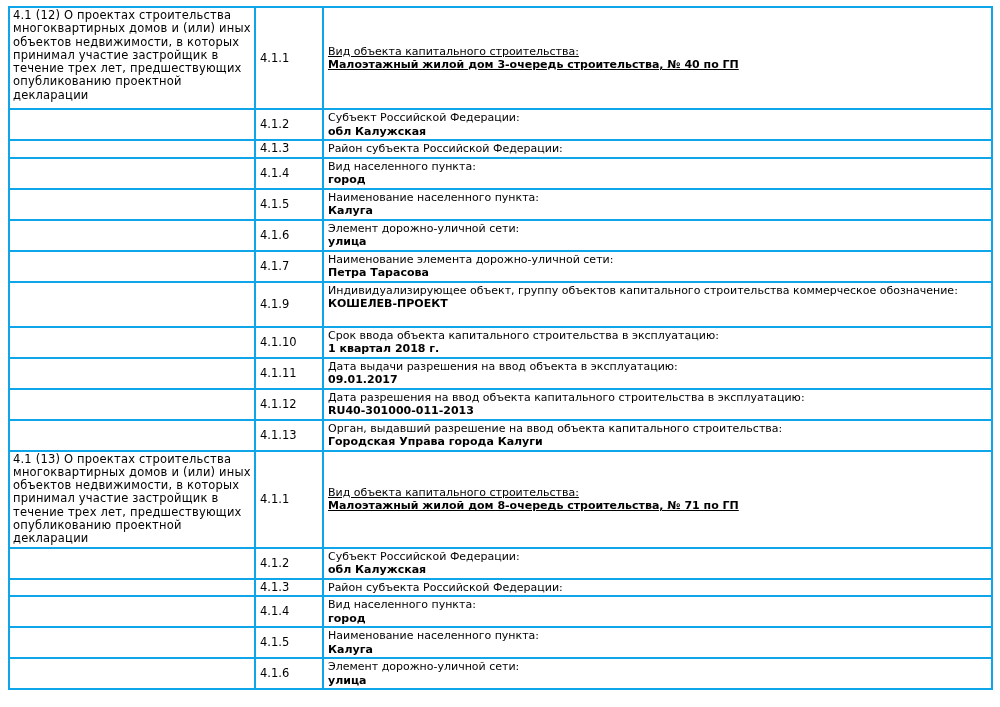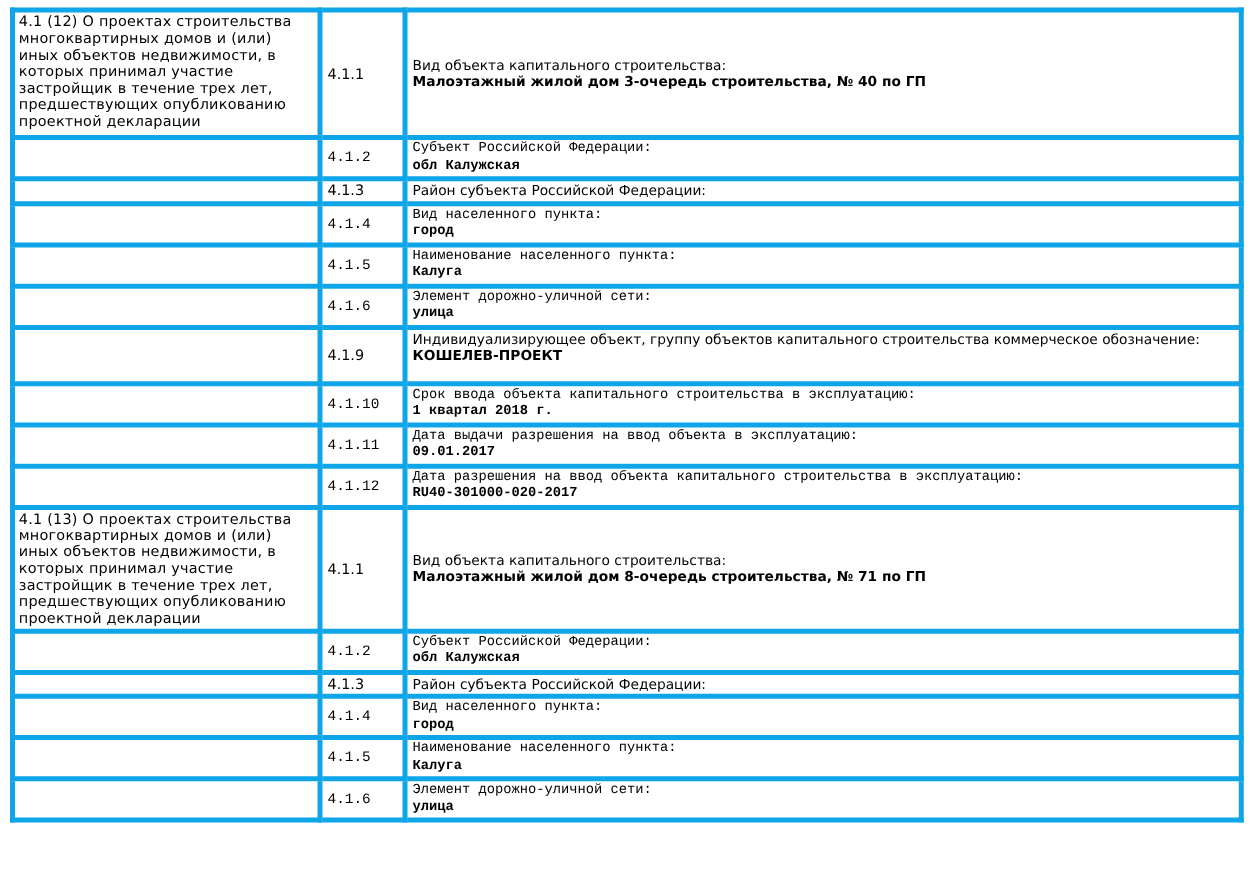--- a/index.html
+++ b/index.html
@@ -25,21 +25,21 @@
     left: 8px;
     top: 6px;
     width: 983px;
     border-collapse: collapse;
     table-layout: fixed;
   }
   col.col-desc { width: 246px; }
   col.col-num  { width: 68px;  }
   col.col-val  { width: 669px; }
   td {
-    border: 4px solid #0ea5e9;
+    border: 2px solid #0ea5e9;
     padding: 0;
     vertical-align: top;
     overflow: hidden;
   }
   td.c1 {
     padding: 1px 3px;
     font-size: 11.5px;
     line-height: 13.3px;
     letter-spacing: 0.2px;
   }
@@ -47,26 +47,26 @@
     padding: 1px 4px;
     vertical-align: middle;
     font-size: 11.5px;
     line-height: 13px;
   }
   td.c3 {
     padding: 1px 4px;
     font-size: 11px;
     line-height: 13.5px;
   }
-  td.vmid { vertical-align: middle; }
+  td.vmid { vertical-align: middle; text-decoration: underline; }
   .val { font-weight: bold; }
   .vpre { font-weight: normal; }
   tr.tall1 { height: 102px; }
   tr.tall2 { height: 97px; }
-  tr.h2 { height: 29px; font-family: Liberation Mono, monospace; }
+  tr.h2 { height: 29px; }
   tr.h1 { height: 15px; }
   tr.h3 { height: 45px; }
 </style>
 </head>
 <body>
 
 <div class="page">
   <table class="decl-table">
     <colgroup>
       <col class="col-desc">
@@ -121,20 +121,28 @@
 
       <tr class="h2">
         <td class="c1"></td>
         <td class="c2">4.1.6</td>
         <td class="c3">
           <div class="lbl">Элемент дорожно-уличной сети:</div>
           <div class="val">улица</div>
         </td>
       </tr>
 
+      <tr class="h2">
+        <td class="c1"></td>
+        <td class="c2">4.1.7</td>
+        <td class="c3">
+          <div class="lbl">Наименование элемента дорожно-уличной сети:</div>
+          <div class="val">Петра Тарасова</div>
+        </td>
+      </tr>
 
 
       <tr class="h3">
         <td class="c1"></td>
         <td class="c2">4.1.9</td>
         <td class="c3">
           <div class="lbl">Индивидуализирующее объект, группу объектов капитального строительства коммерческое обозначение:</div>
           <div class="val">КОШЕЛЕВ-ПРОЕКТ</div>
         </td>
       </tr>
@@ -155,24 +163,32 @@
           <div class="lbl">Дата выдачи разрешения на ввод объекта в эксплуатацию:</div>
           <div class="val">09.01.2017</div>
         </td>
       </tr>
 
       <tr class="h2">
         <td class="c1"></td>
         <td class="c2">4.1.12</td>
         <td class="c3">
           <div class="lbl">Дата разрешения на ввод объекта капитального строительства в эксплуатацию:</div>
-          <div class="val">RU40-301000-020-2017</div>
-        </td>
-      </tr>
-
+          <div class="val">RU40-301000-011-2013</div>
+        </td>
+      </tr>
+
+      <tr class="h2">
+        <td class="c1"></td>
+        <td class="c2">4.1.13</td>
+        <td class="c3">
+          <div class="lbl">Орган, выдавший разрешение на ввод объекта капитального строительства:</div>
+          <div class="val">Городская Управа города Калуги</div>
+        </td>
+      </tr>
 
       <tr class="tall2">
         <td class="c1">4.1 (13) О проектах строительства многоквартирных домов и (или) иных объектов недвижимости, в которых принимал участие застройщик в течение трех лет, предшествующих опубликованию проектной декларации</td>
         <td class="c2">4.1.1</td>
         <td class="c3 vmid">
           <div class="lbl">Вид объекта капитального строительства:</div>
           <div class="val">Малоэтажный жилой дом 8-очередь строительства, № 71 по ГП</div>
         </td>
       </tr>
 

